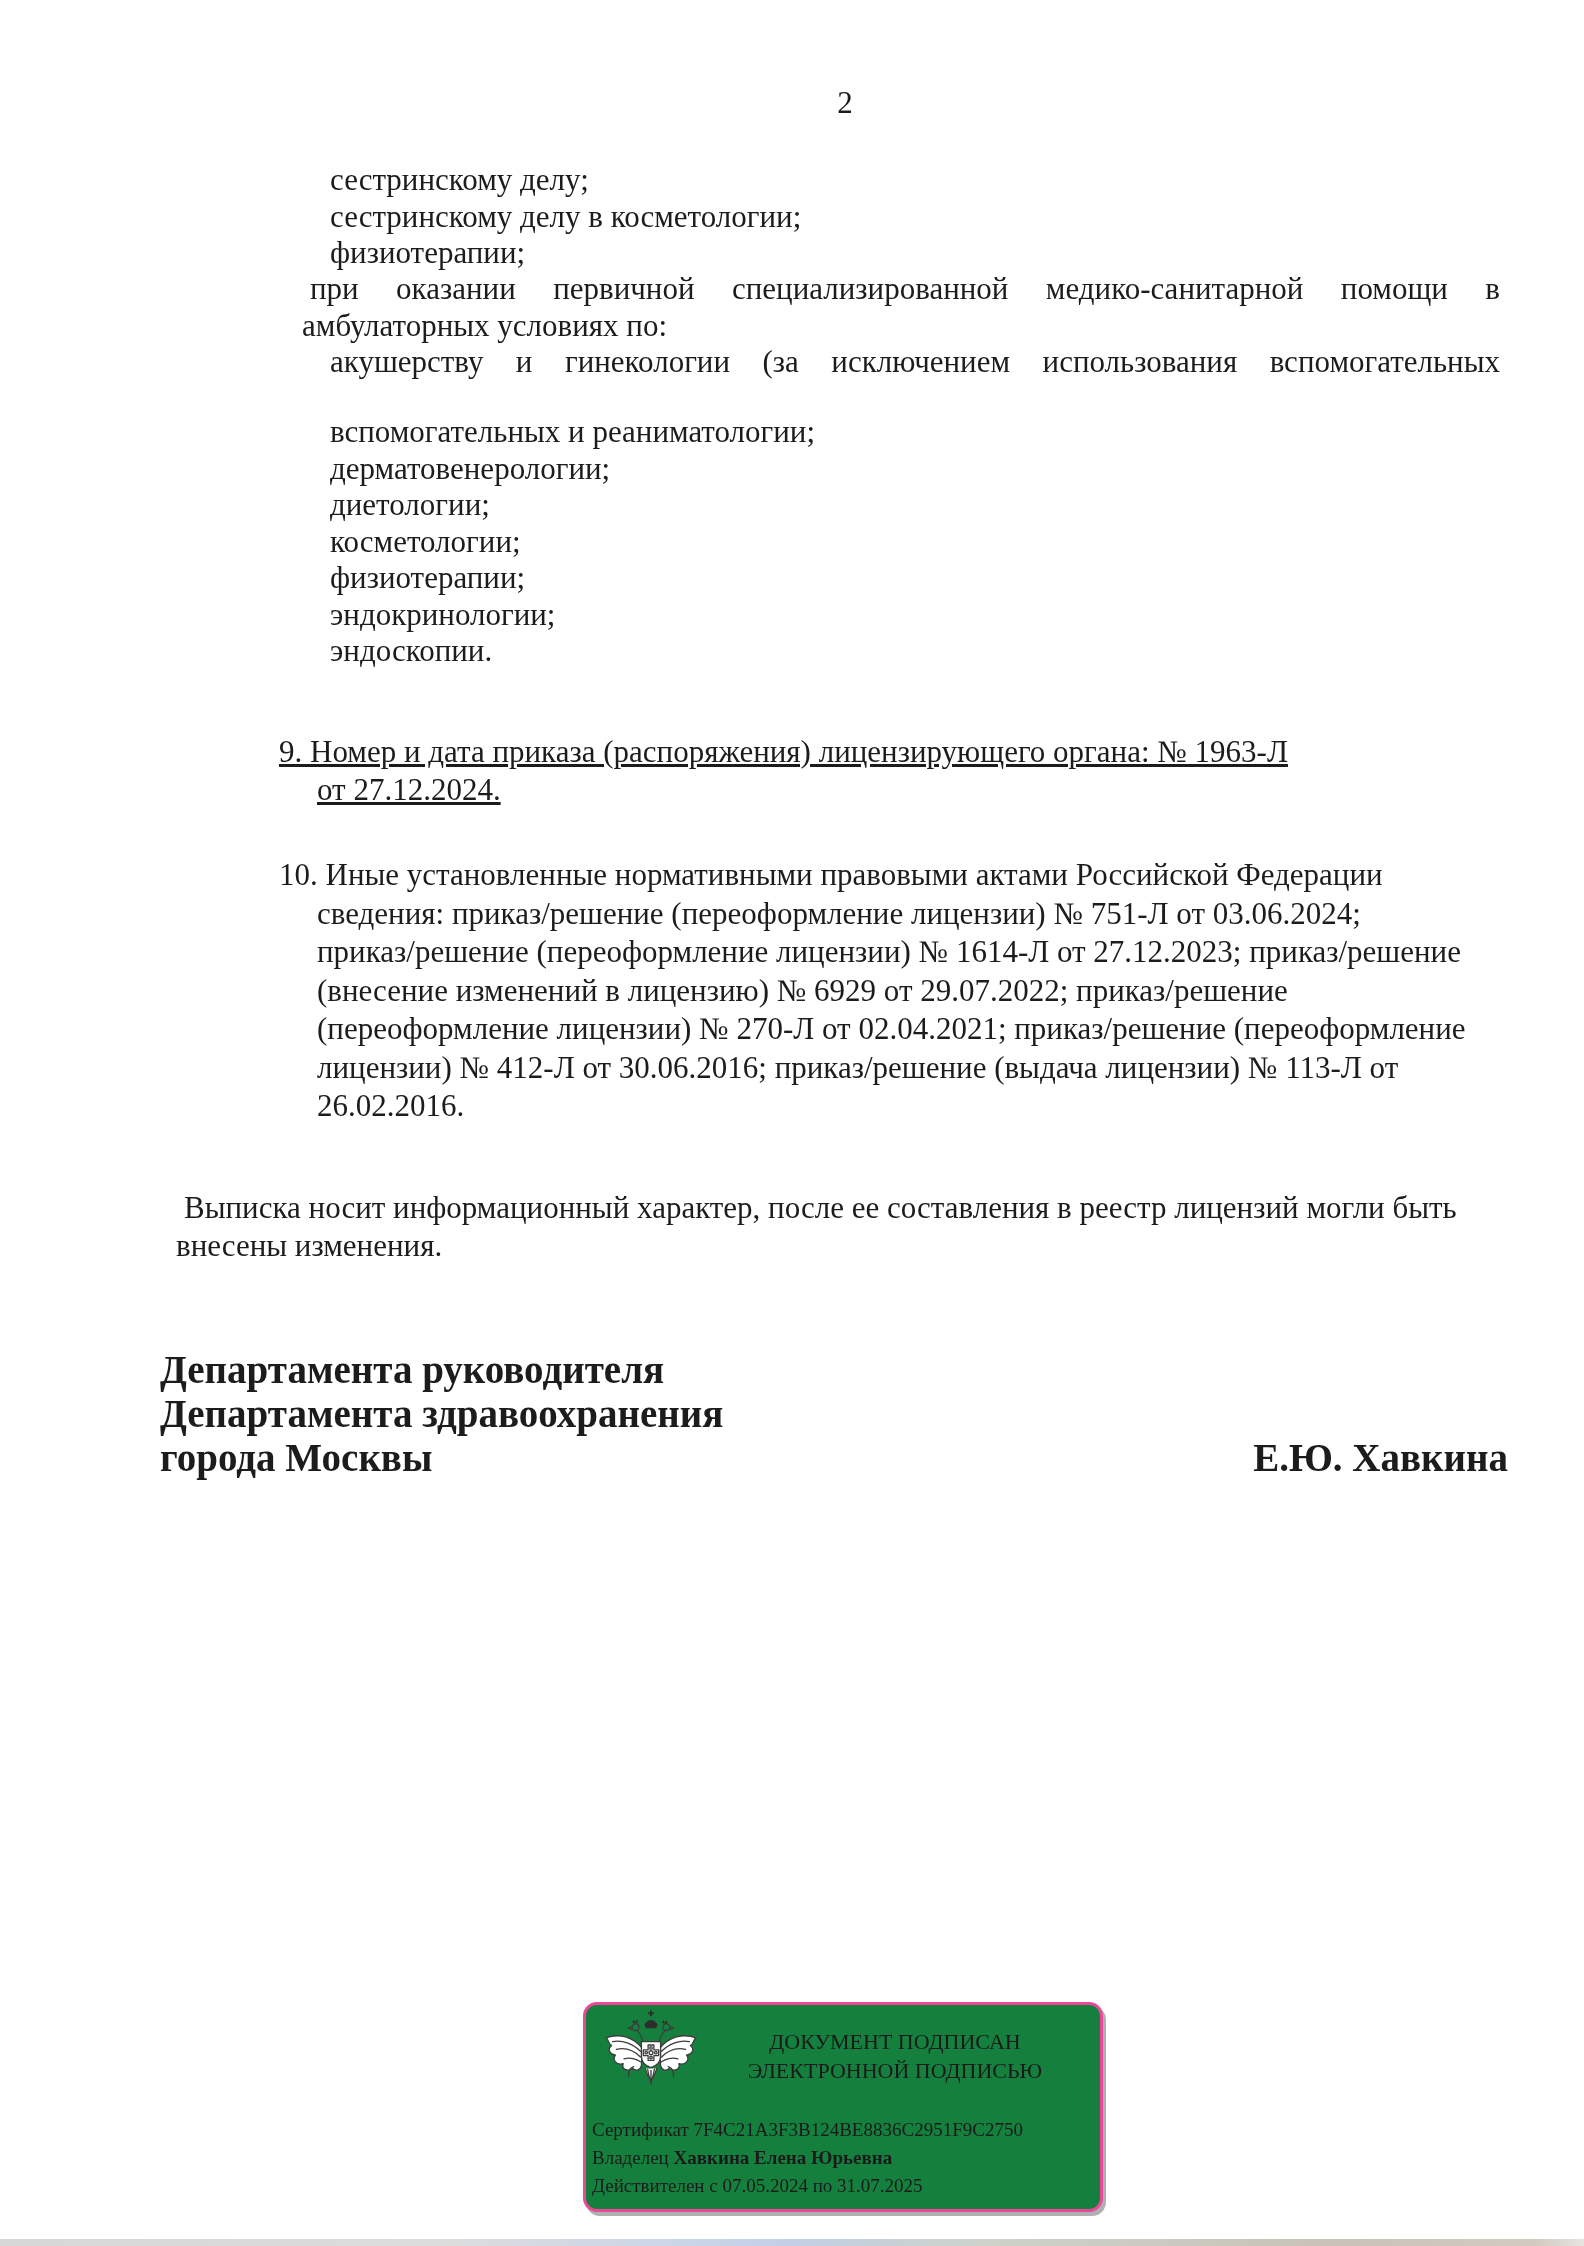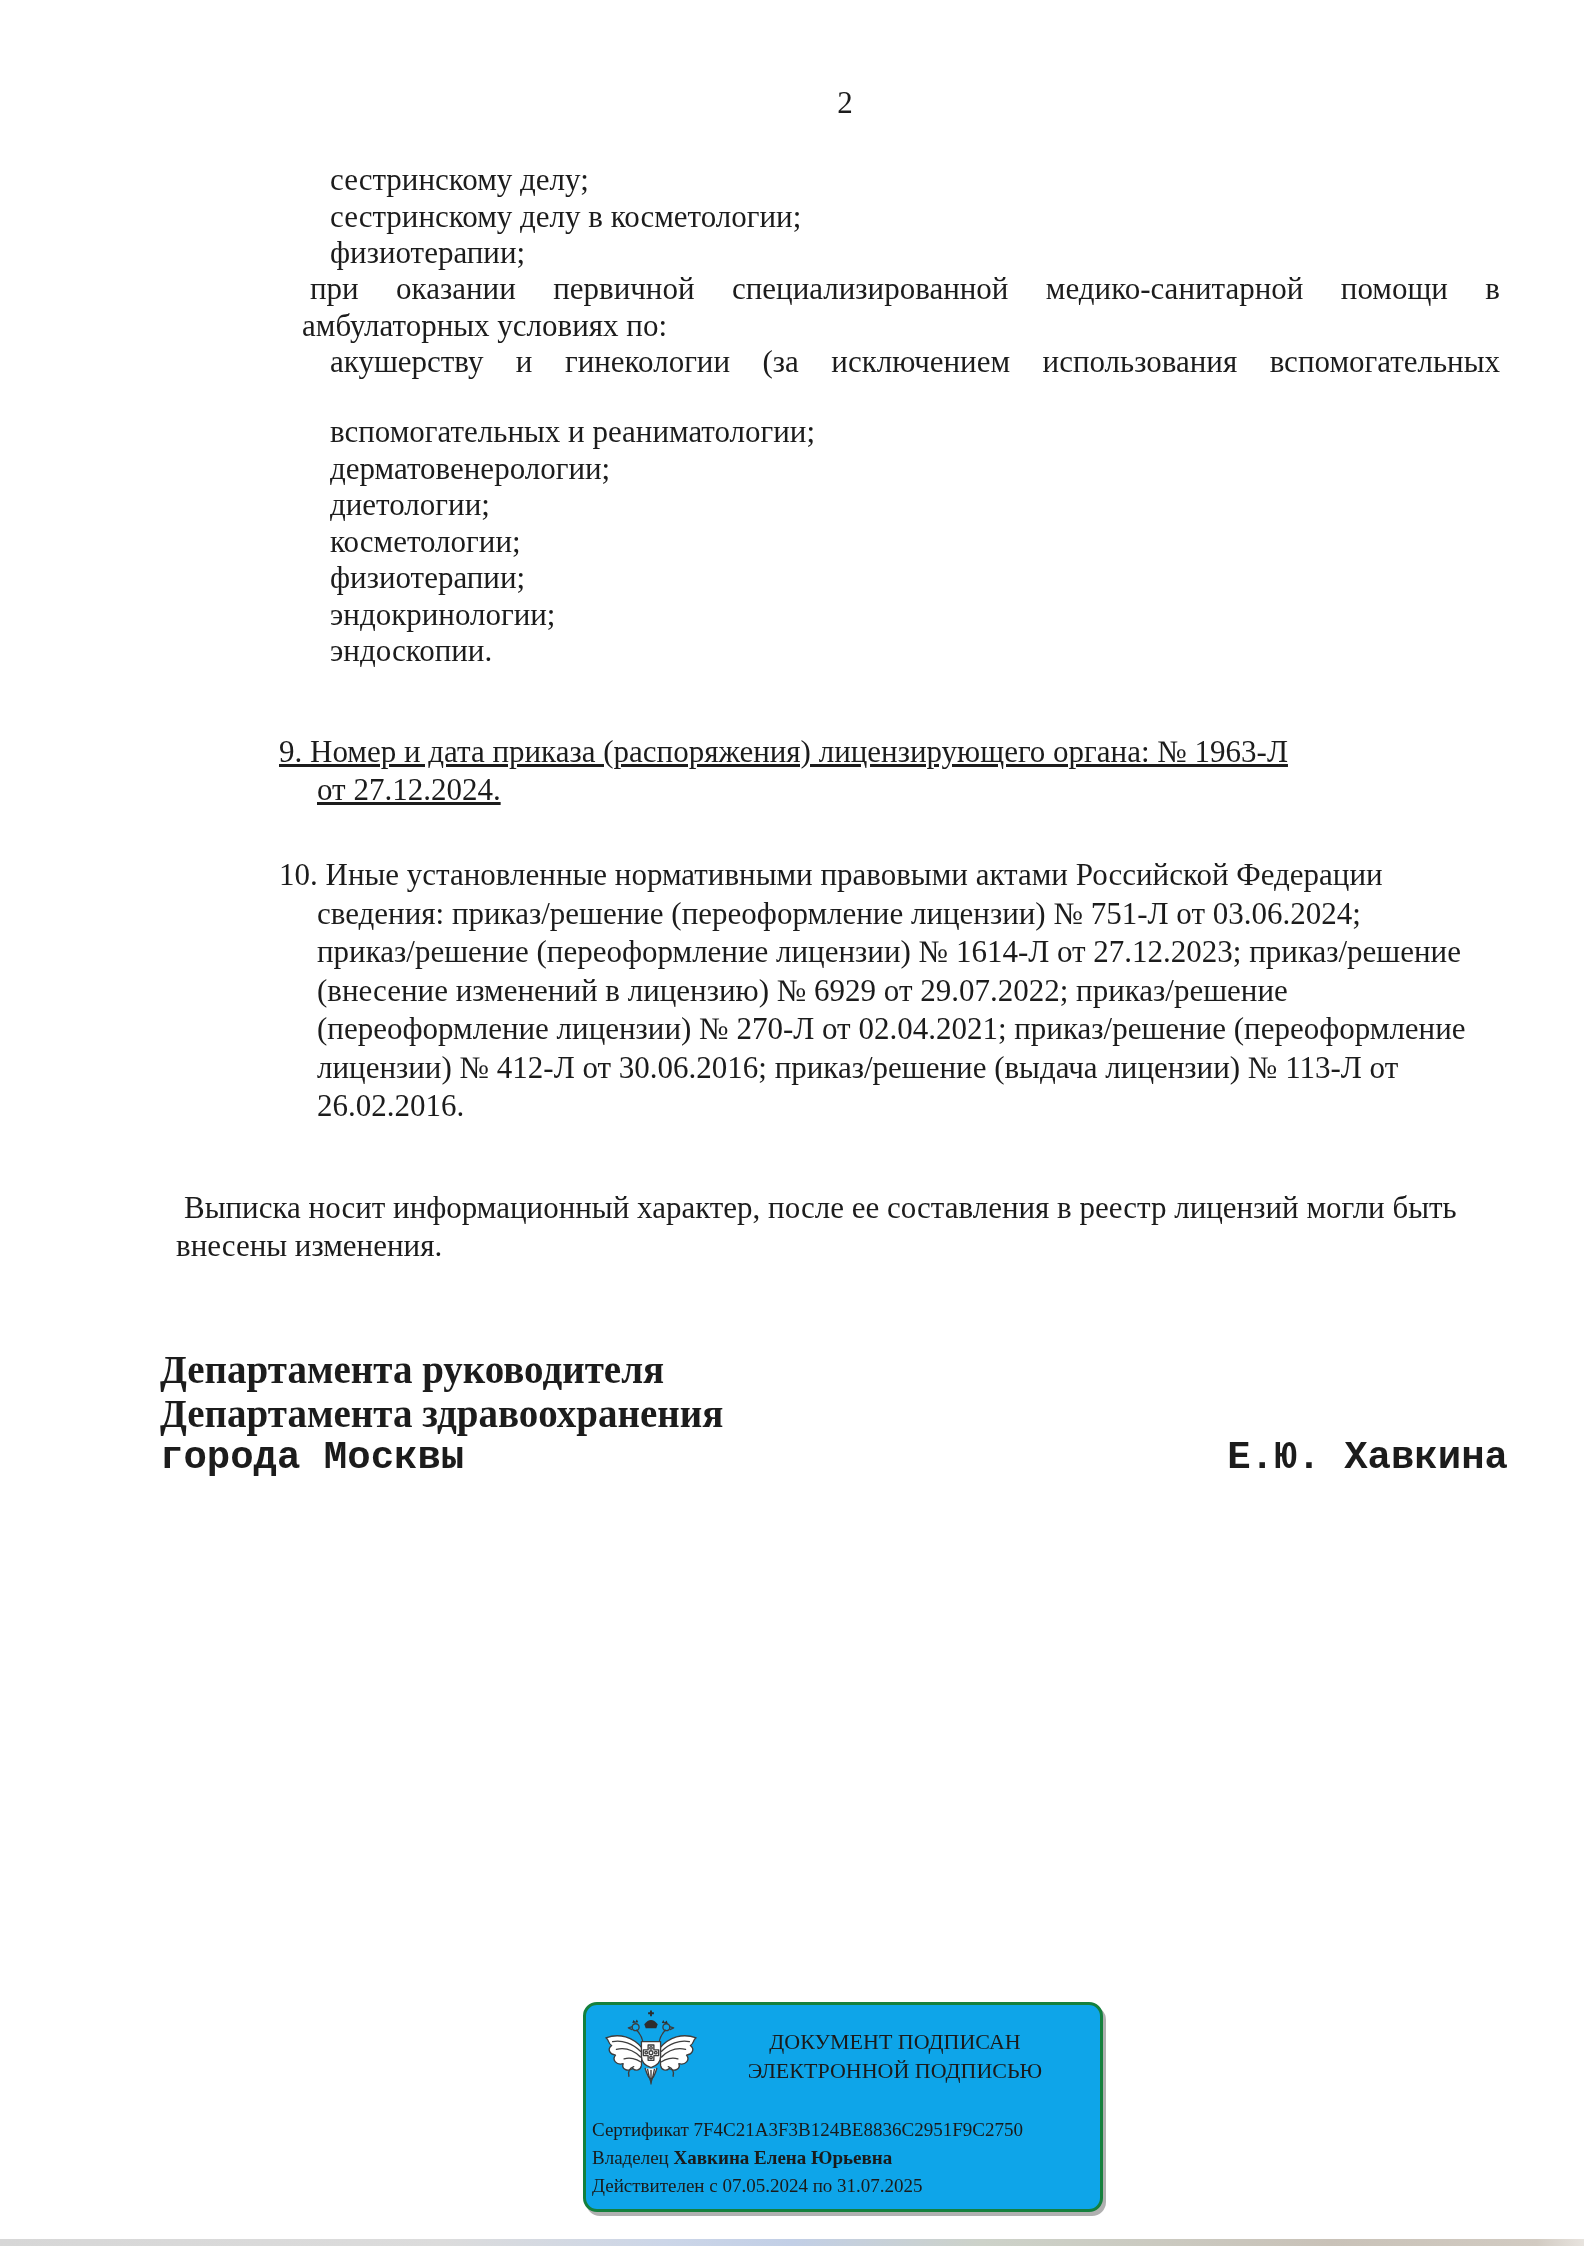--- a/index.html
+++ b/index.html
@@ -15,26 +15,26 @@
   .body-text{font-size:31px;line-height:36.5px;}
   .ln{white-space:nowrap;}
   .just{white-space:normal;text-align:justify;text-align-last:justify;}
   .block-e .ln, .block-g .ln{line-height:38px;}
   .block-f .ln{line-height:38.5px;}
   .hang{padding-left:38px;}
   .indent8{text-indent:8px;}
   .indent28{text-indent:28px;}
   .pagenum{width:60px;text-align:center;}
   .signature{font-size:39px;line-height:44px;font-weight:700;}
-  .sig-row{display:flex;justify-content:space-between;width:1348px;font-family:Liberation Mono, monospace;}
+  .sig-row{display:flex;justify-content:space-between;width:1348px;}
   
   .stamp{
     left:583px;top:2002px;width:520px;height:210px;
-    border:3px solid #15803d;border-radius:14px;
-    background:#0ea5e9;
+    border:3px solid #ec4899;border-radius:14px;
+    background:#15803d;
     box-shadow:3px 4px 0 rgba(80,80,80,.45);
     box-sizing:border-box;
   }
   .stamp-title{
     position:absolute;left:115px;top:22px;width:388px;
     text-align:center;font-size:22px;line-height:29px;color:#1a1a1a;
   }
   .stamp-details{
     position:absolute;left:6px;top:111px;width:500px;
     font-size:19px;line-height:28px;color:#1a1a1a;

